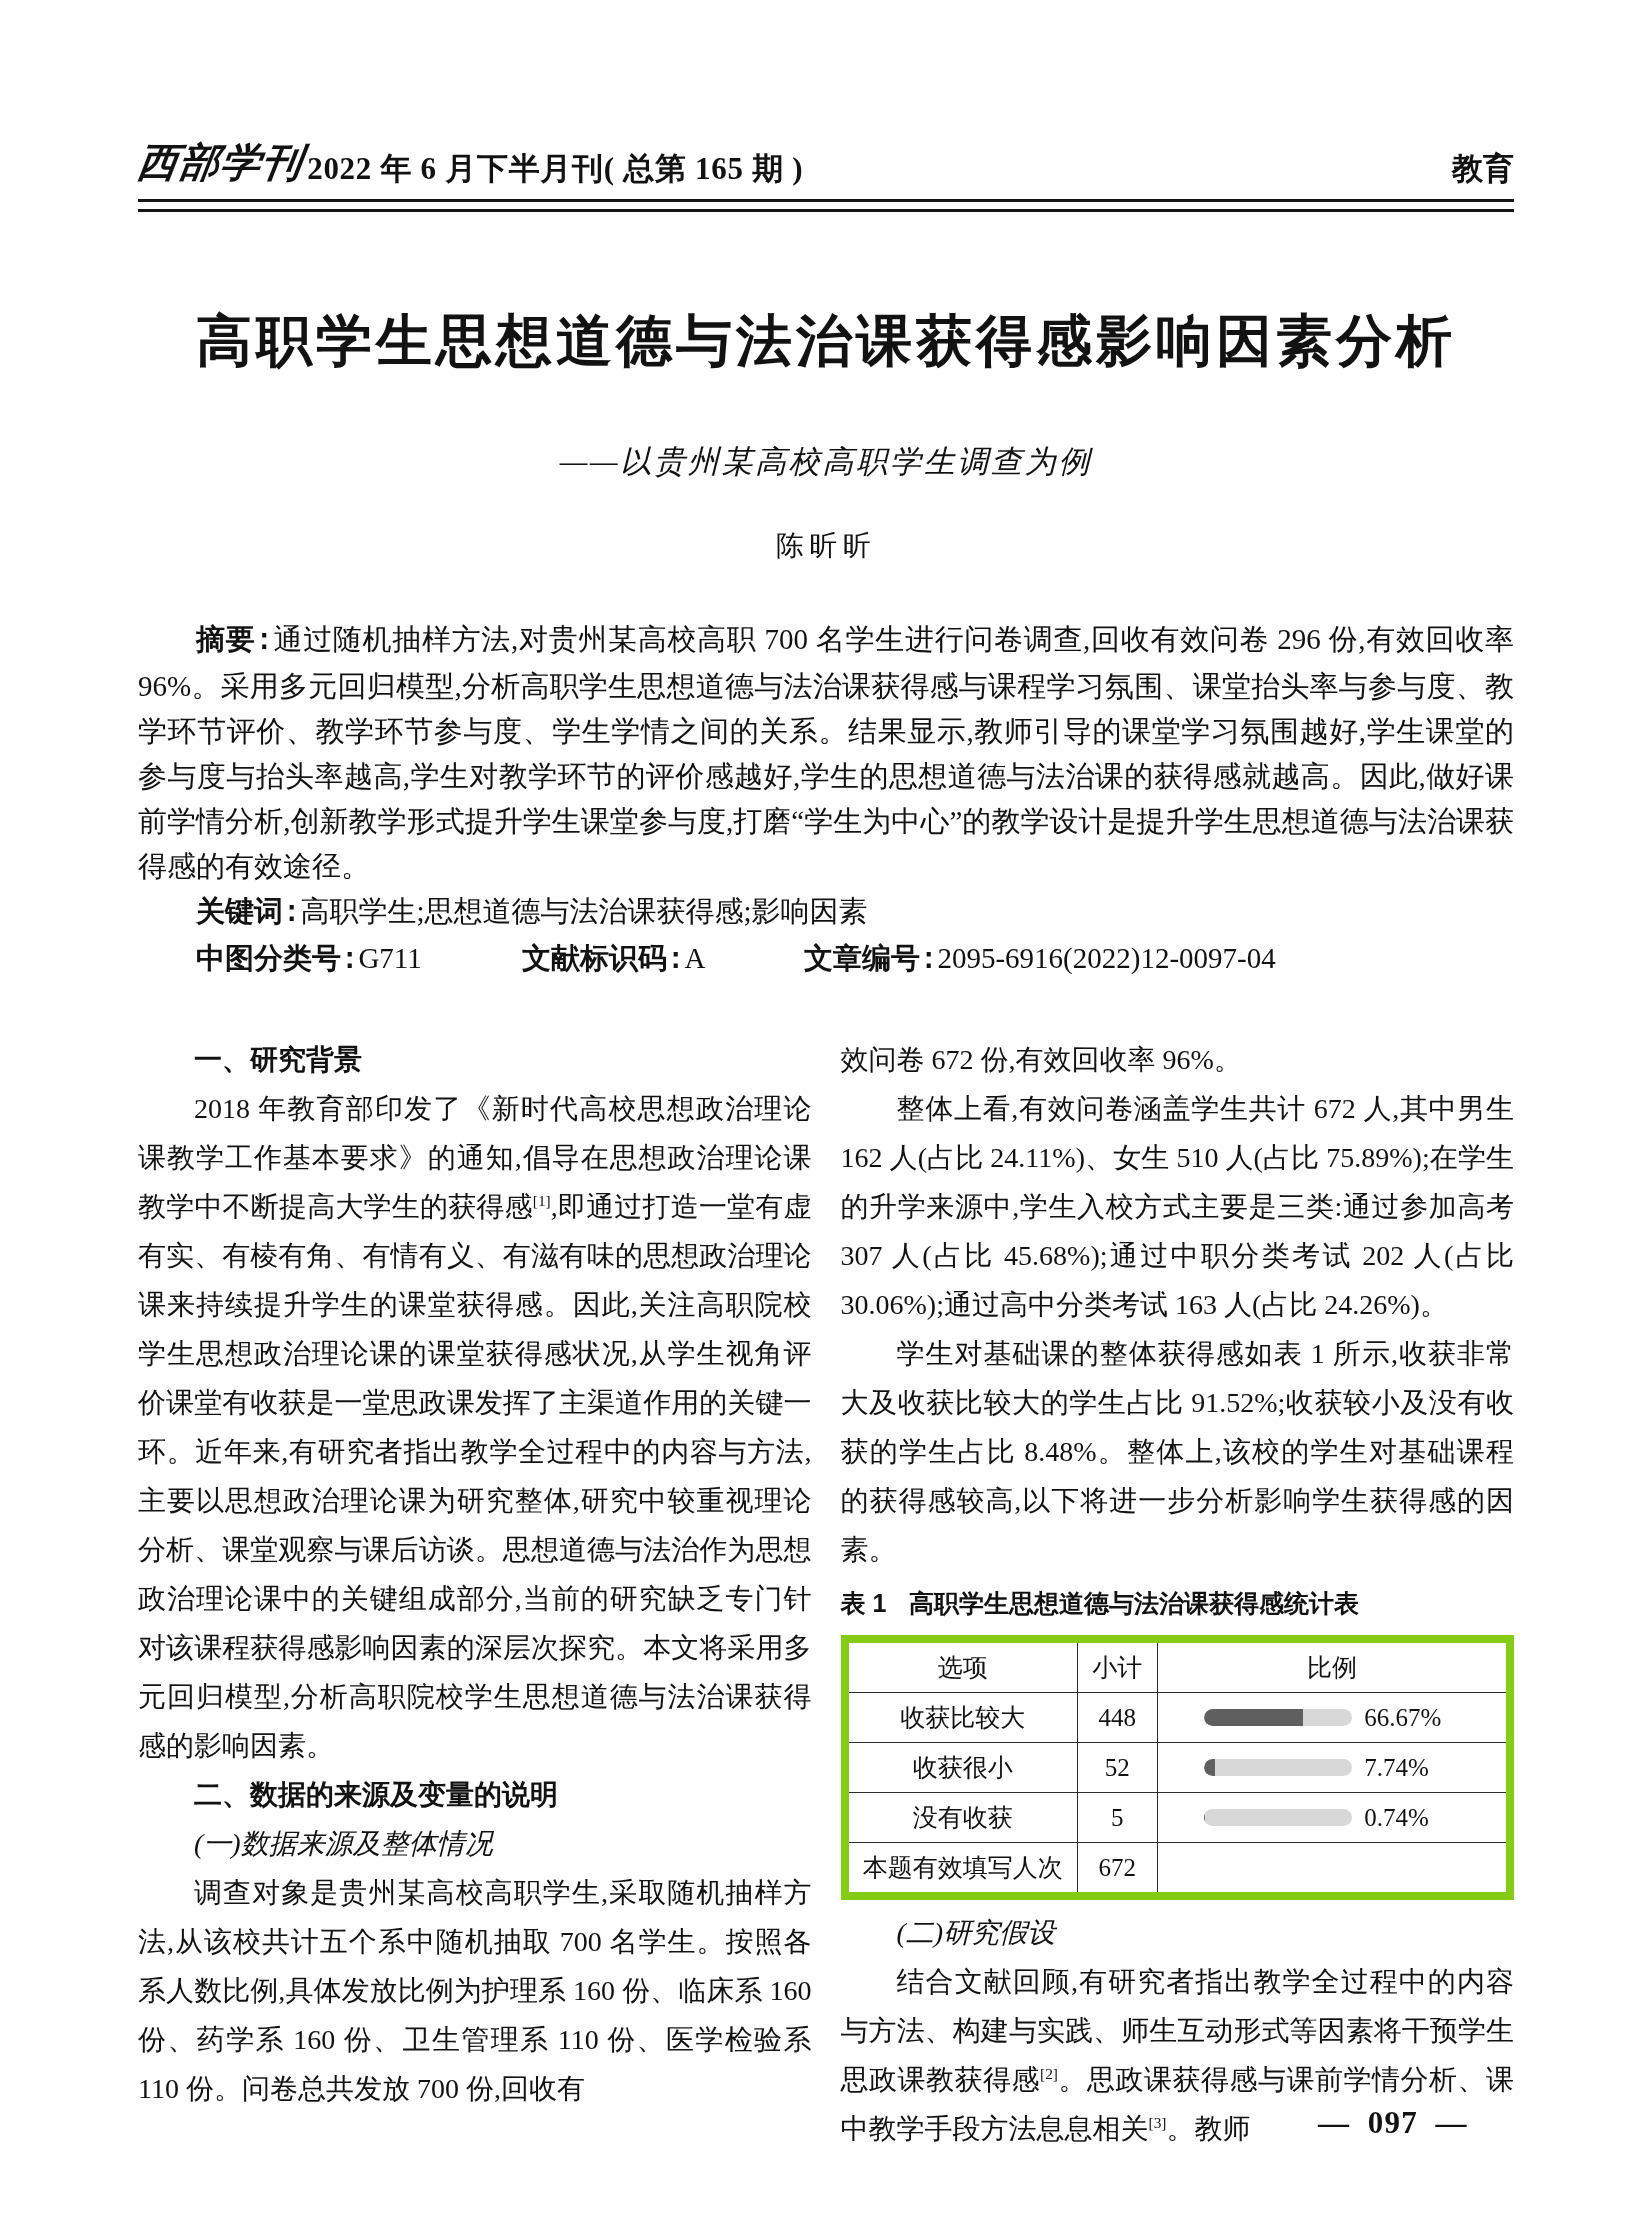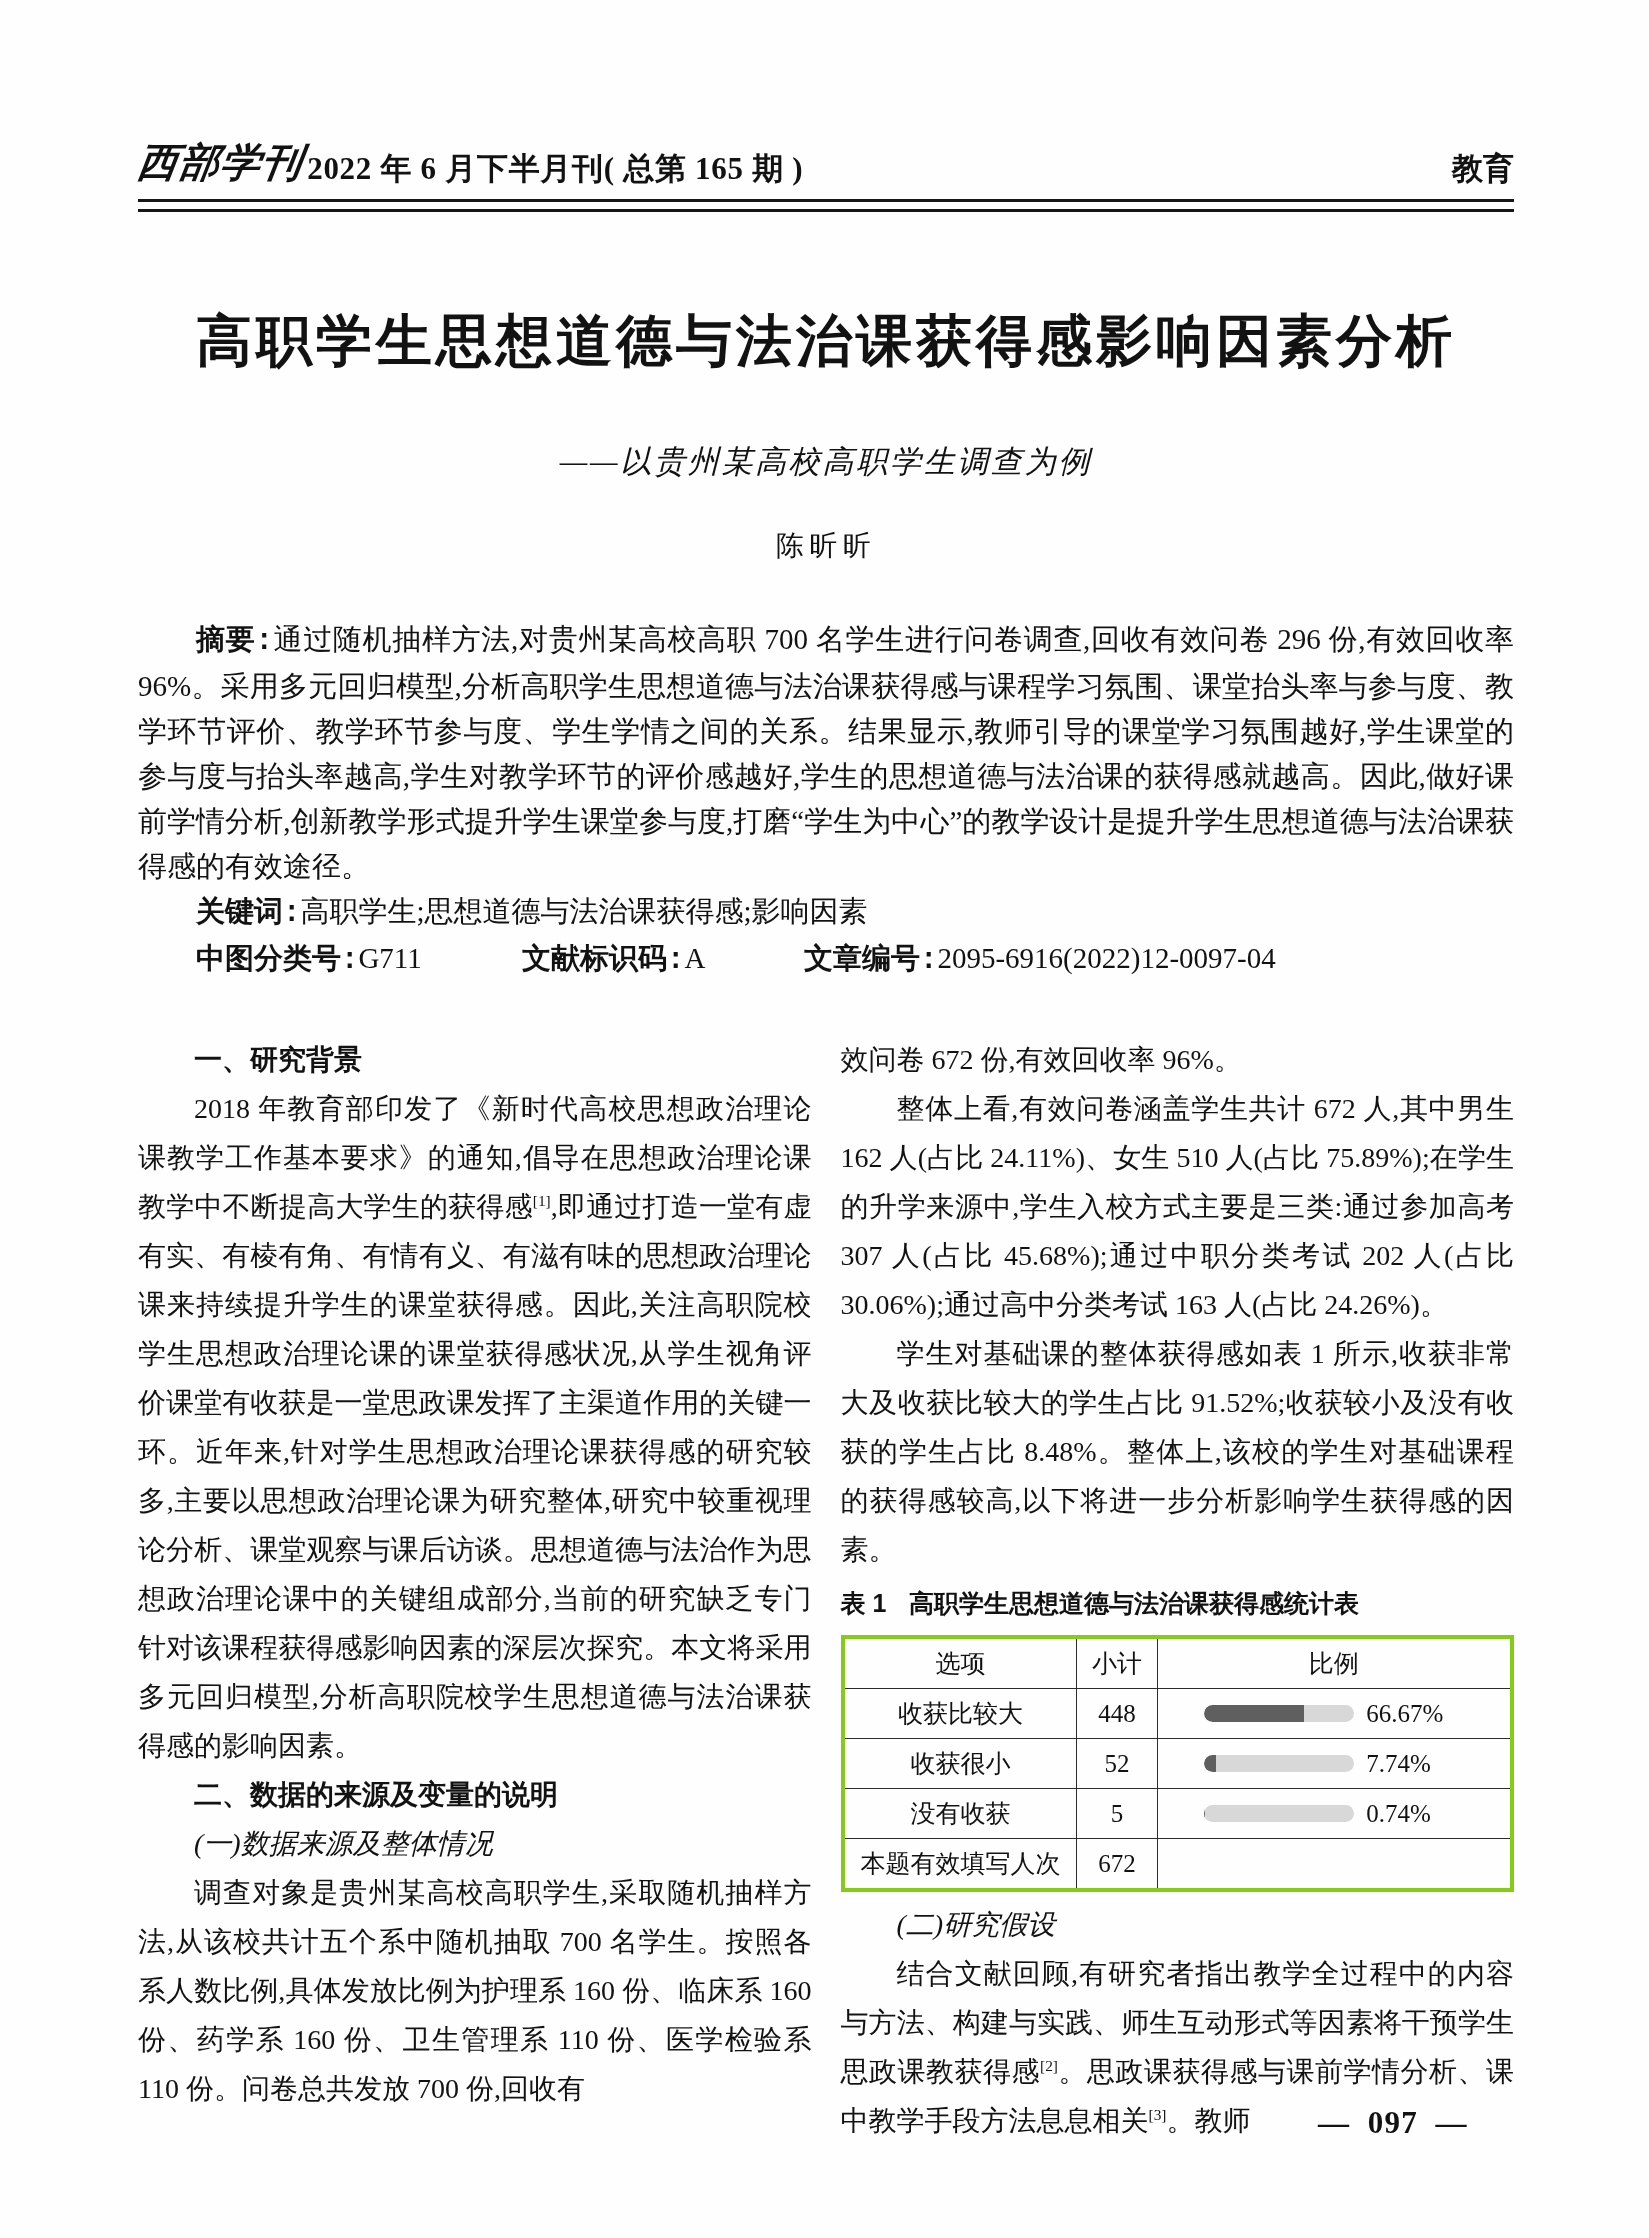--- a/index.html
+++ b/index.html
@@ -56,21 +56,21 @@
 
   
   .table-caption{
     margin-top:9.3px;margin-bottom:12px;
     font-size:25px;font-weight:700;line-height:40px;
     font-family:"Liberation Sans","DejaVu Sans",sans-serif;text-indent:0;
   }
   .cap-prefix{margin-right:22.6px;}
   table.stats{
     width:100%;border-collapse:collapse;
-    border:4px solid #84cc16;
+    border:8px solid #84cc16;
     font-size:25px;
   }
   table.stats th,table.stats td{
     border:1.3px solid #2b2b2b;
     height:37px;padding:0 5.3px;
     text-align:center;vertical-align:middle;
     font-weight:400;
   }
   .col-option{width:35%;}
   .col-count{width:12%;}
@@ -113,21 +113,21 @@
         <span class="clc-item"><span class="label">中图分类号:</span><span>G711</span></span>
         <span class="clc-item"><span class="label">文献标识码:</span><span>A</span></span>
         <span class="clc-item"><span class="label">文章编号:</span><span>2095-6916(2022)12-0097-04</span></span>
       </p>
     </div>
 
     <div class="body">
 
       <div class="col">
         <p class="hnum">一、研究背景</p>
-        <p><span>2018 年教育部印发了《新时代高校思想政治理论课教学工作基本要求》的通知,倡导在思想政治理论课教学中不断提高大学生的获得感</span><sup>[1]</sup><span>,即通过打造一堂有虚有实、有棱有角、有情有义、有滋有味的思想政治理论课来持续提升学生的课堂获得感。因此,关注高职院校学生思想政治理论课的课堂获得感状况,从学生视角评价课堂有收获是一堂思政课发挥了主渠道作用的关键一环。近年来,针对学生思想政治理论课获得感的研究较多,主要以思想政治理论课为研究整体,研究中较重视理论分析、课堂观察与课后访谈。思想道德与法治作为思想政治理论课中的关键组成部分,当前的研究缺乏专门针对该课程获得感影响因素的深层次探究。本文将采用多元回归模型,分析高职院校学生思想道德与法治课获得感的影响因素。</span></p>
+        <p><span>2018 年教育部印发了《新时代高校思想政治理论课教学工作基本要求》的通知,倡导在思想政治理论课教学中不断提高大学生的获得感</span><sup>[1]</sup><span>,即通过打造一堂有虚有实、有棱有角、有情有义、有滋有味的思想政治理论课来持续提升学生的课堂获得感。因此,关注高职院校学生思想政治理论课的课堂获得感状况,从学生视角评价课堂有收获是一堂思政课发挥了主渠道作用的关键一环。近年来,有研究者指出教学全过程中的内容与方法,主要以思想政治理论课为研究整体,研究中较重视理论分析、课堂观察与课后访谈。思想道德与法治作为思想政治理论课中的关键组成部分,当前的研究缺乏专门针对该课程获得感影响因素的深层次探究。本文将采用多元回归模型,分析高职院校学生思想道德与法治课获得感的影响因素。</span></p>
         <p class="hnum">二、数据的来源及变量的说明</p>
         <p class="subhead">(一)数据来源及整体情况</p>
         <p>调查对象是贵州某高校高职学生,采取随机抽样方法,从该校共计五个系中随机抽取 700 名学生。按照各系人数比例,具体发放比例为护理系 160 份、临床系 160 份、药学系 160 份、卫生管理系 110 份、医学检验系 110 份。问卷总共发放 700 份,回收有</p>
       </div>
 
       <div class="col">
         <p class="noindent">效问卷 672 份,有效回收率 96%。</p>
         <p>整体上看,有效问卷涵盖学生共计 672 人,其中男生 162 人(占比 24.11%)、女生 510 人(占比 75.89%);在学生的升学来源中,学生入校方式主要是三类:通过参加高考 307 人(占比 45.68%);通过中职分类考试 202 人(占比 30.06%);通过高中分类考试 163 人(占比 24.26%)。</p>
         <p>学生对基础课的整体获得感如表 1 所示,收获非常大及收获比较大的学生占比 91.52%;收获较小及没有收获的学生占比 8.48%。整体上,该校的学生对基础课程的获得感较高,以下将进一步分析影响学生获得感的因素。</p>
 

